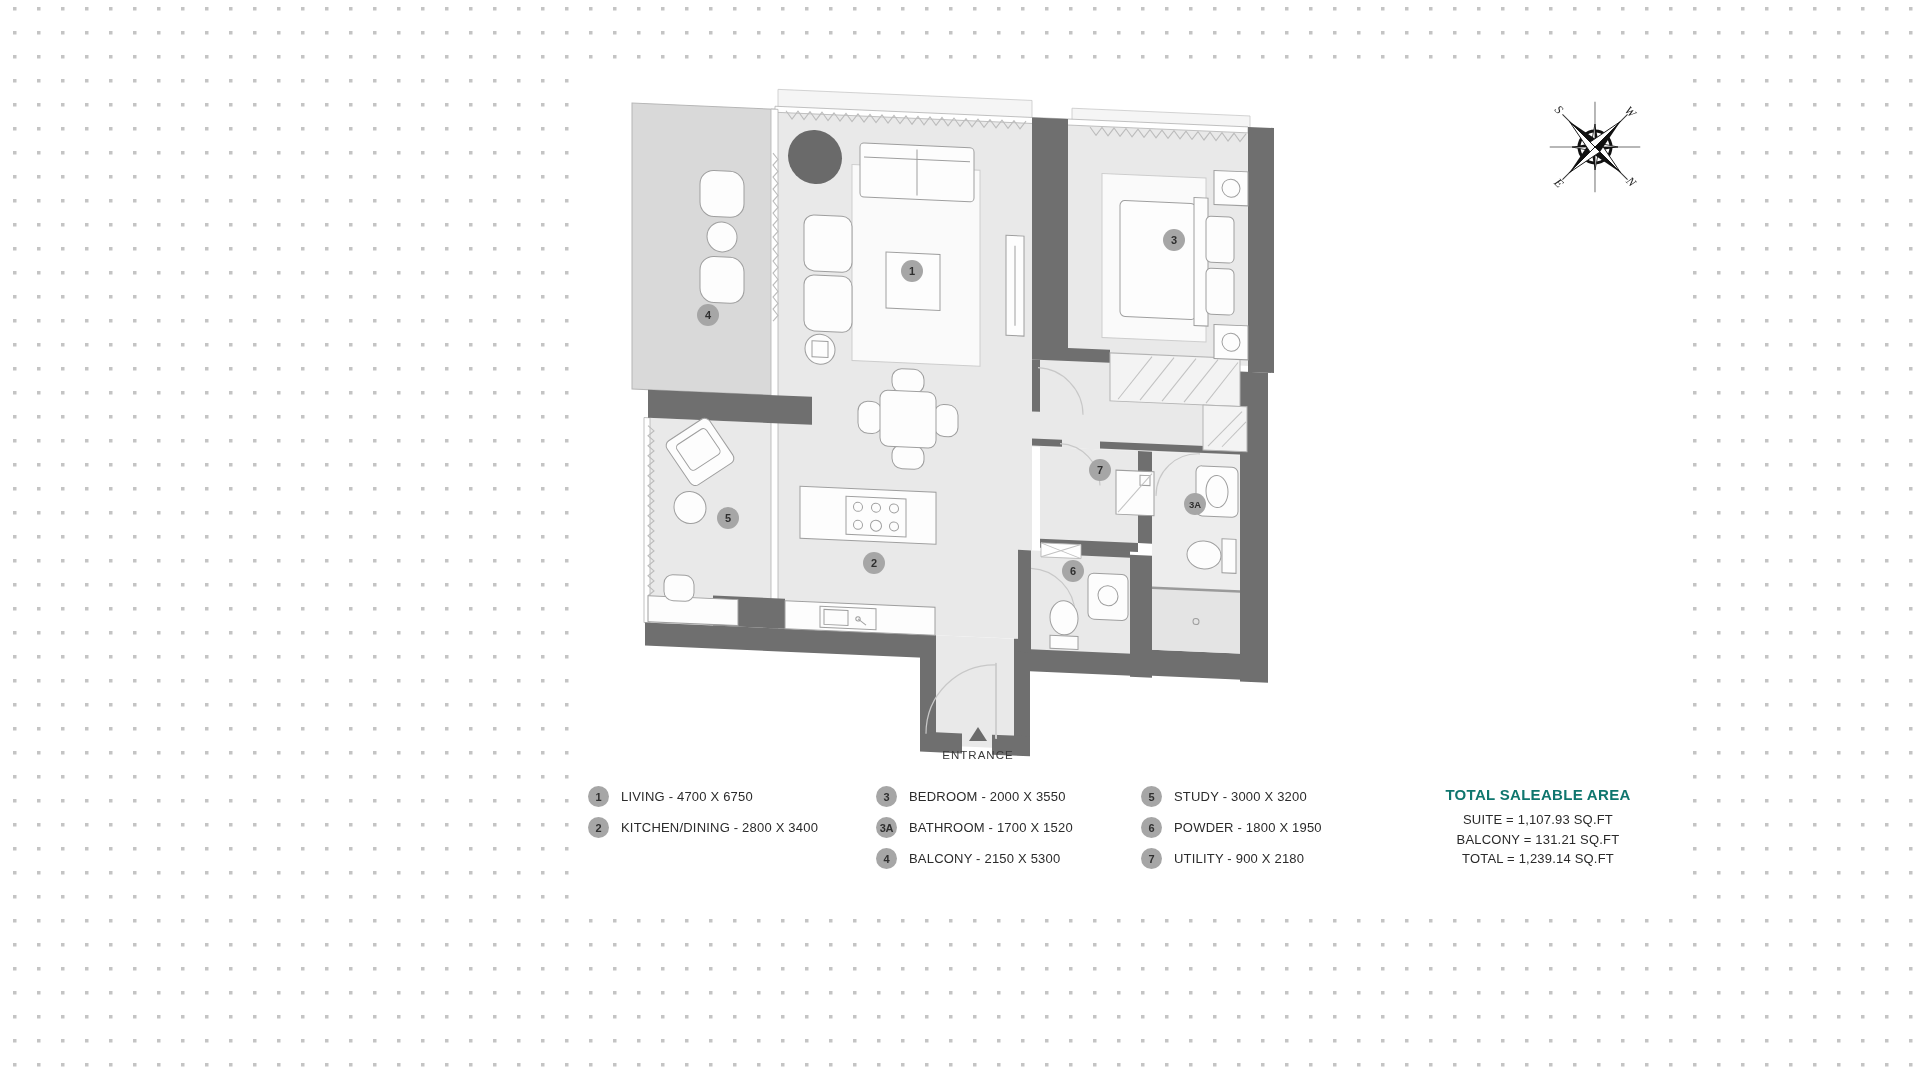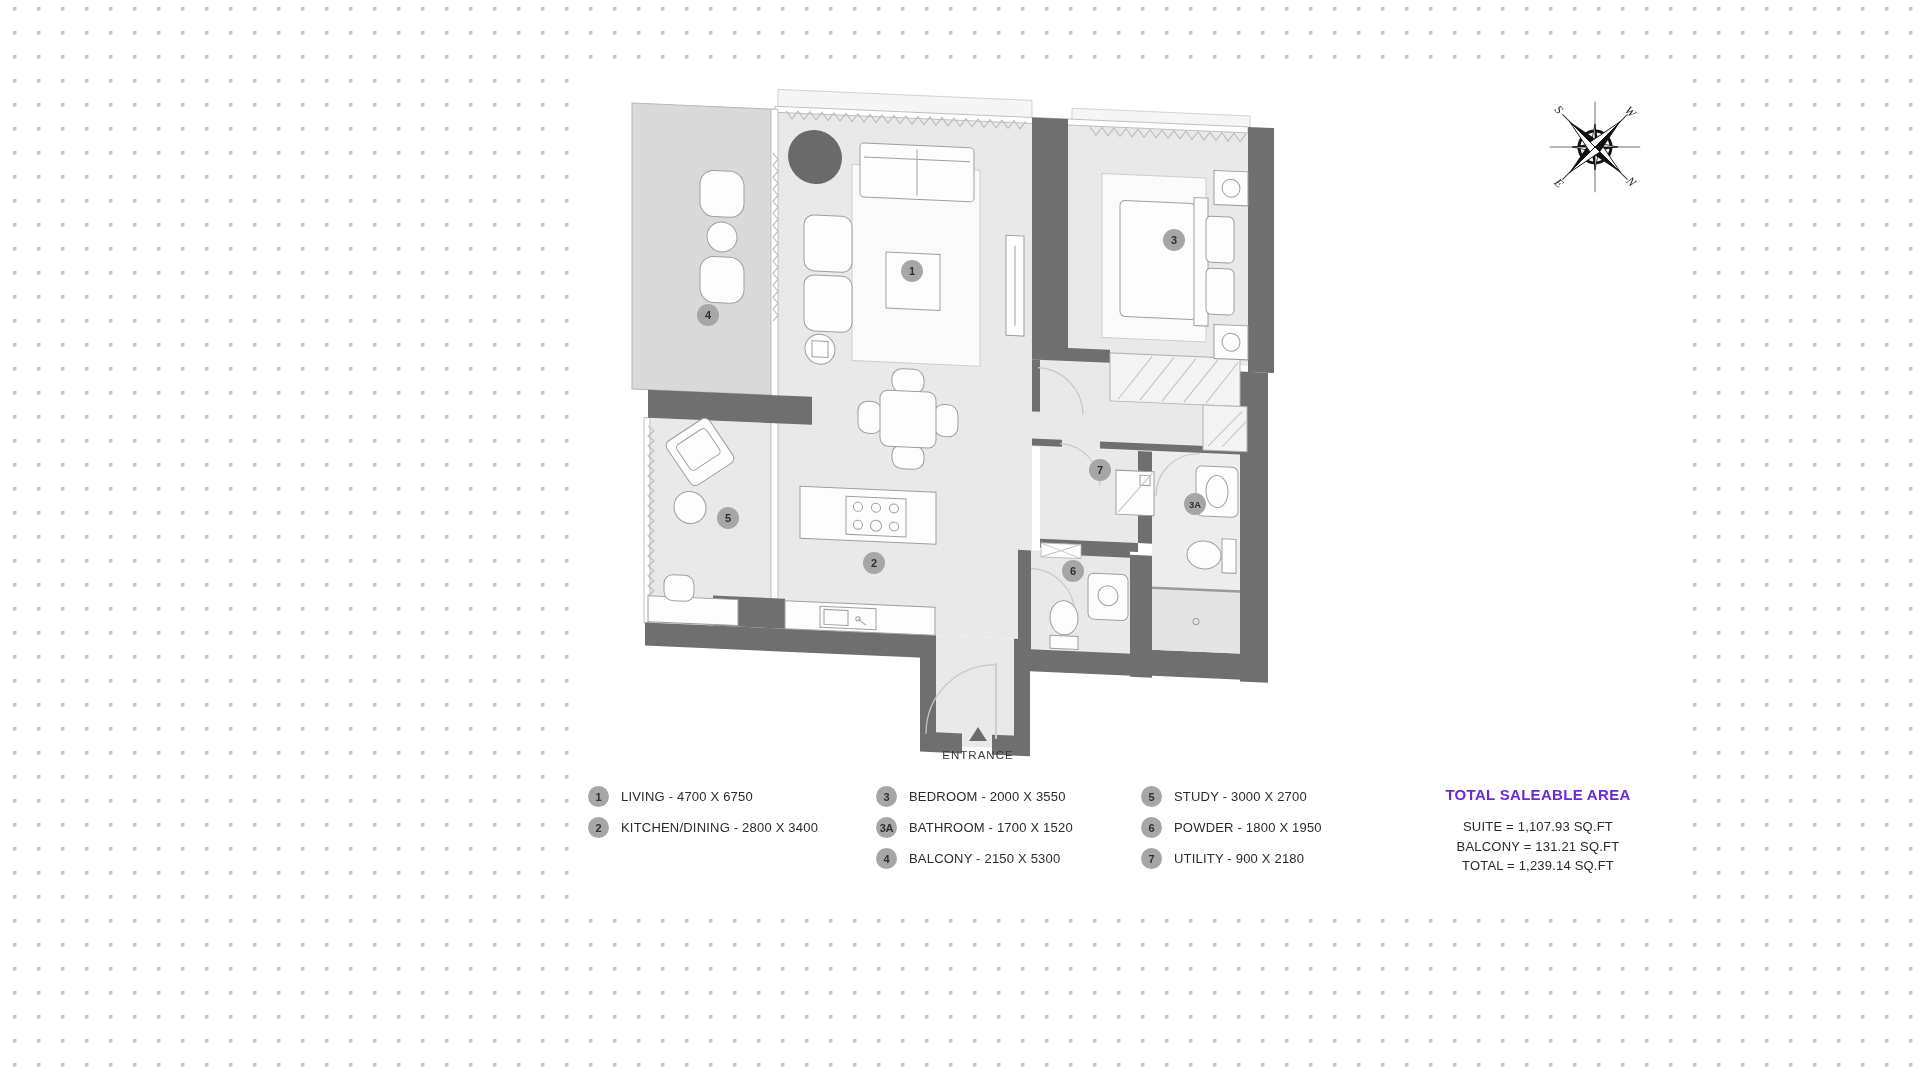--- a/index.html
+++ b/index.html
@@ -27,23 +27,23 @@
   .badge-t.small{font-size:9.5px;}
   .entr-t{fill:#3a3a3a;font-size:11.5px;letter-spacing:1px;text-anchor:middle;}
   .comp-t{fill:#222;font-style:italic;font-size:12px;font-family:"Liberation Serif",serif;text-anchor:middle;}
   
   .lrow{position:absolute;display:flex;align-items:center;gap:12px;height:21px;}
   .lbadge{width:21px;height:21px;border-radius:50%;background:#a6a6a6;color:#2f2f2f;
           font-size:11px;font-weight:bold;display:flex;align-items:center;justify-content:center;
           letter-spacing:-.3px;flex:0 0 21px;}
   .llabel{font-size:13px;color:#2b2b2b;letter-spacing:.2px;white-space:nowrap;}
   #totals{position:absolute;left:1440px;top:786px;width:196px;text-align:center;}
-  #totals .ttitle{font-size:15px;font-weight:bold;color:#6d28d9;letter-spacing:.3px;}
+  #totals .ttitle{font-size:15px;font-weight:bold;color:#0f766e;letter-spacing:.3px;}
   #totals .tline{font-size:13px;color:#2a2a2a;line-height:19.5px;letter-spacing:.2px;}
-  #totals .tlines{margin-top:14px;}
+  #totals .tlines{margin-top:7px;}
 </style>
 </head>
 <body>
 
 <div id="stage">
 
   <svg width="1920" height="1078" viewBox="0 0 1920 1078">
     <defs>
       <pattern id="dots" x="13" y="7" width="24" height="24" patternUnits="userSpaceOnUse">
         <rect width="3.5" height="3.5" fill="#c4c4c4"></rect>
@@ -309,21 +309,21 @@
       <span class="lbadge">3A</span>
       <span class="llabel">BATHROOM - 1700 X 1520</span>
     </div>
     <div class="lrow" style="left:876px;top:848px;">
       <span class="lbadge">4</span>
       <span class="llabel">BALCONY - 2150 X 5300</span>
     </div>
 
     <div class="lrow" style="left:1141px;top:786px;">
       <span class="lbadge">5</span>
-      <span class="llabel">STUDY - 3000 X 2700</span>
+      <span class="llabel">STUDY - 3000 X 3200</span>
     </div>
     <div class="lrow" style="left:1141px;top:817px;">
       <span class="lbadge">6</span>
       <span class="llabel">POWDER - 1800 X 1950</span>
     </div>
     <div class="lrow" style="left:1141px;top:848px;">
       <span class="lbadge">7</span>
       <span class="llabel">UTILITY - 900 X 2180</span>
     </div>
   </div>

